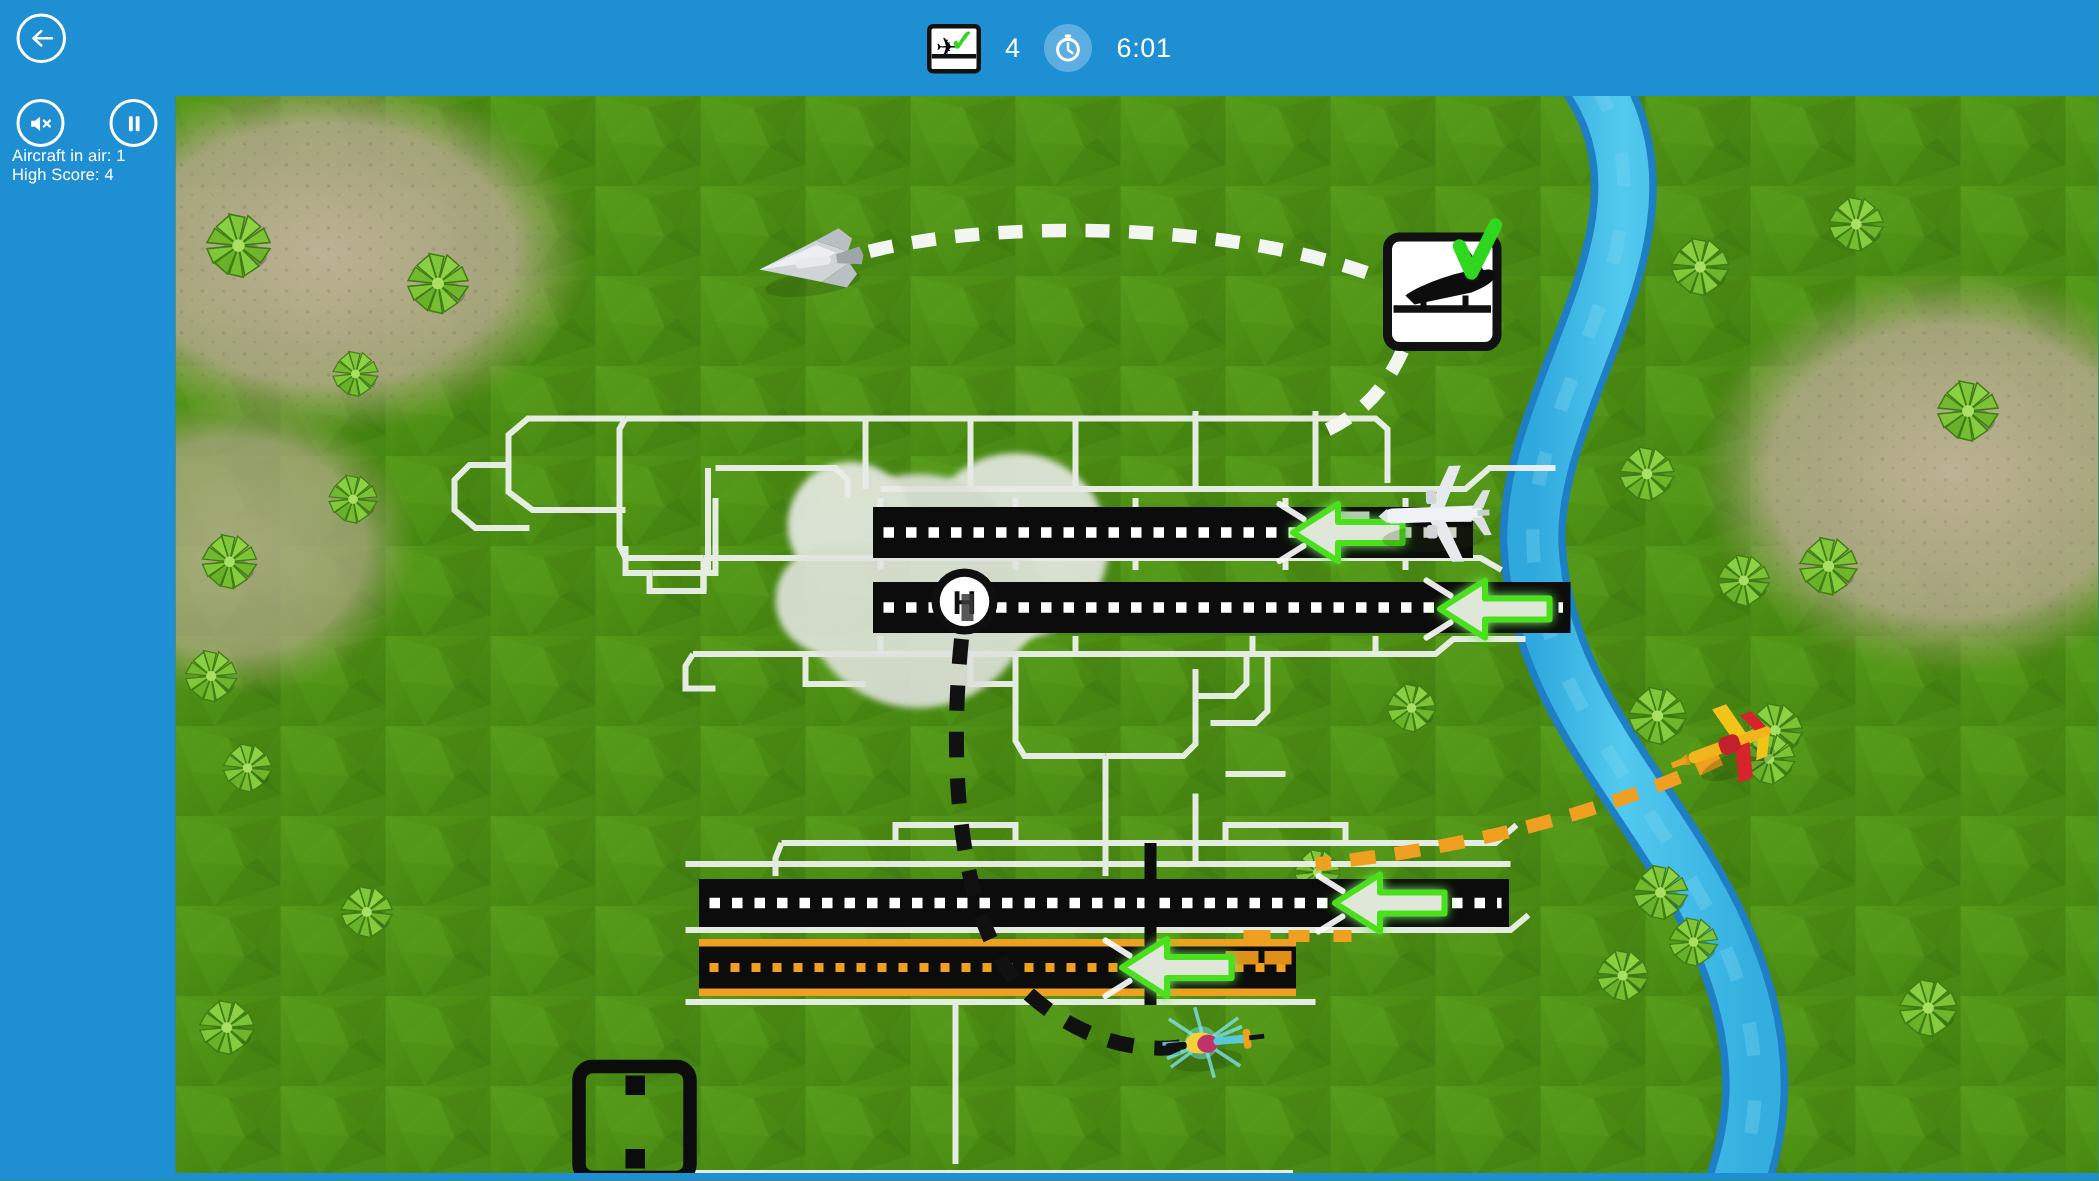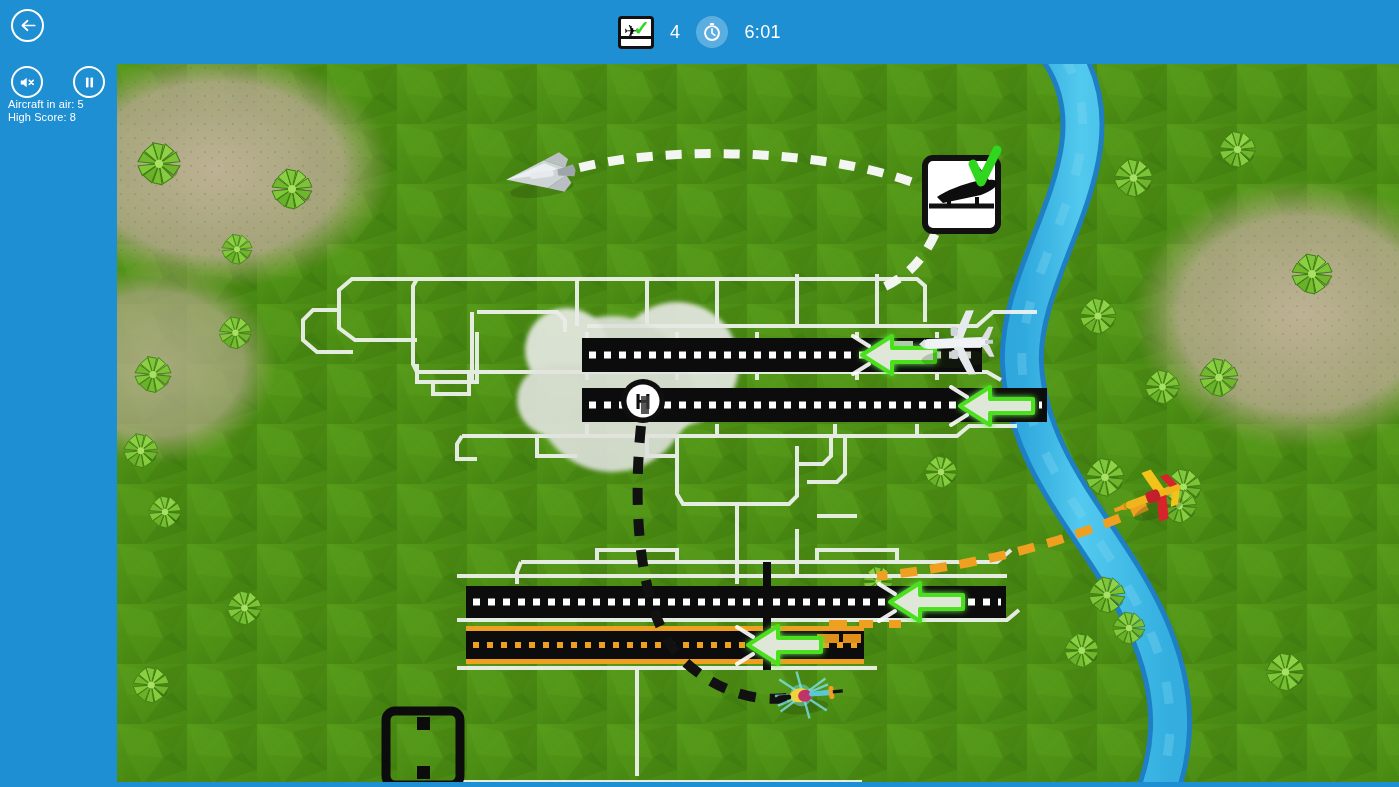--- a/index.html
+++ b/index.html
@@ -103,22 +103,22 @@
     </svg>
   </div>
 
   <div class="circ-btn" id="pause-btn">
     <svg width="17" height="17" viewBox="0 0 24 24">
       <rect x="7" y="5" width="3.6" height="14" rx="1.1" fill="#fff"></rect>
       <rect x="13.4" y="5" width="3.6" height="14" rx="1.1" fill="#fff"></rect>
     </svg>
   </div>
 
-  <div class="hud-text" id="aircraft-count-text">Aircraft in air: 5</div>
-  <div class="hud-text" id="high-score-text">High Score: 8</div>
+  <div class="hud-text" id="aircraft-count-text">Aircraft in air: 1</div>
+  <div class="hud-text" id="high-score-text">High Score: 4</div>
 
   <div id="topbar">
     <div id="score-card">
       <span class="plane-glyph">✈</span>
       <span class="check-glyph">✓</span>
       <span class="base-line"></span>
     </div>
     <span class="hud-value">4</span>
     <div id="timer-icon">
       <svg width="22" height="22" viewBox="0 0 24 24">

